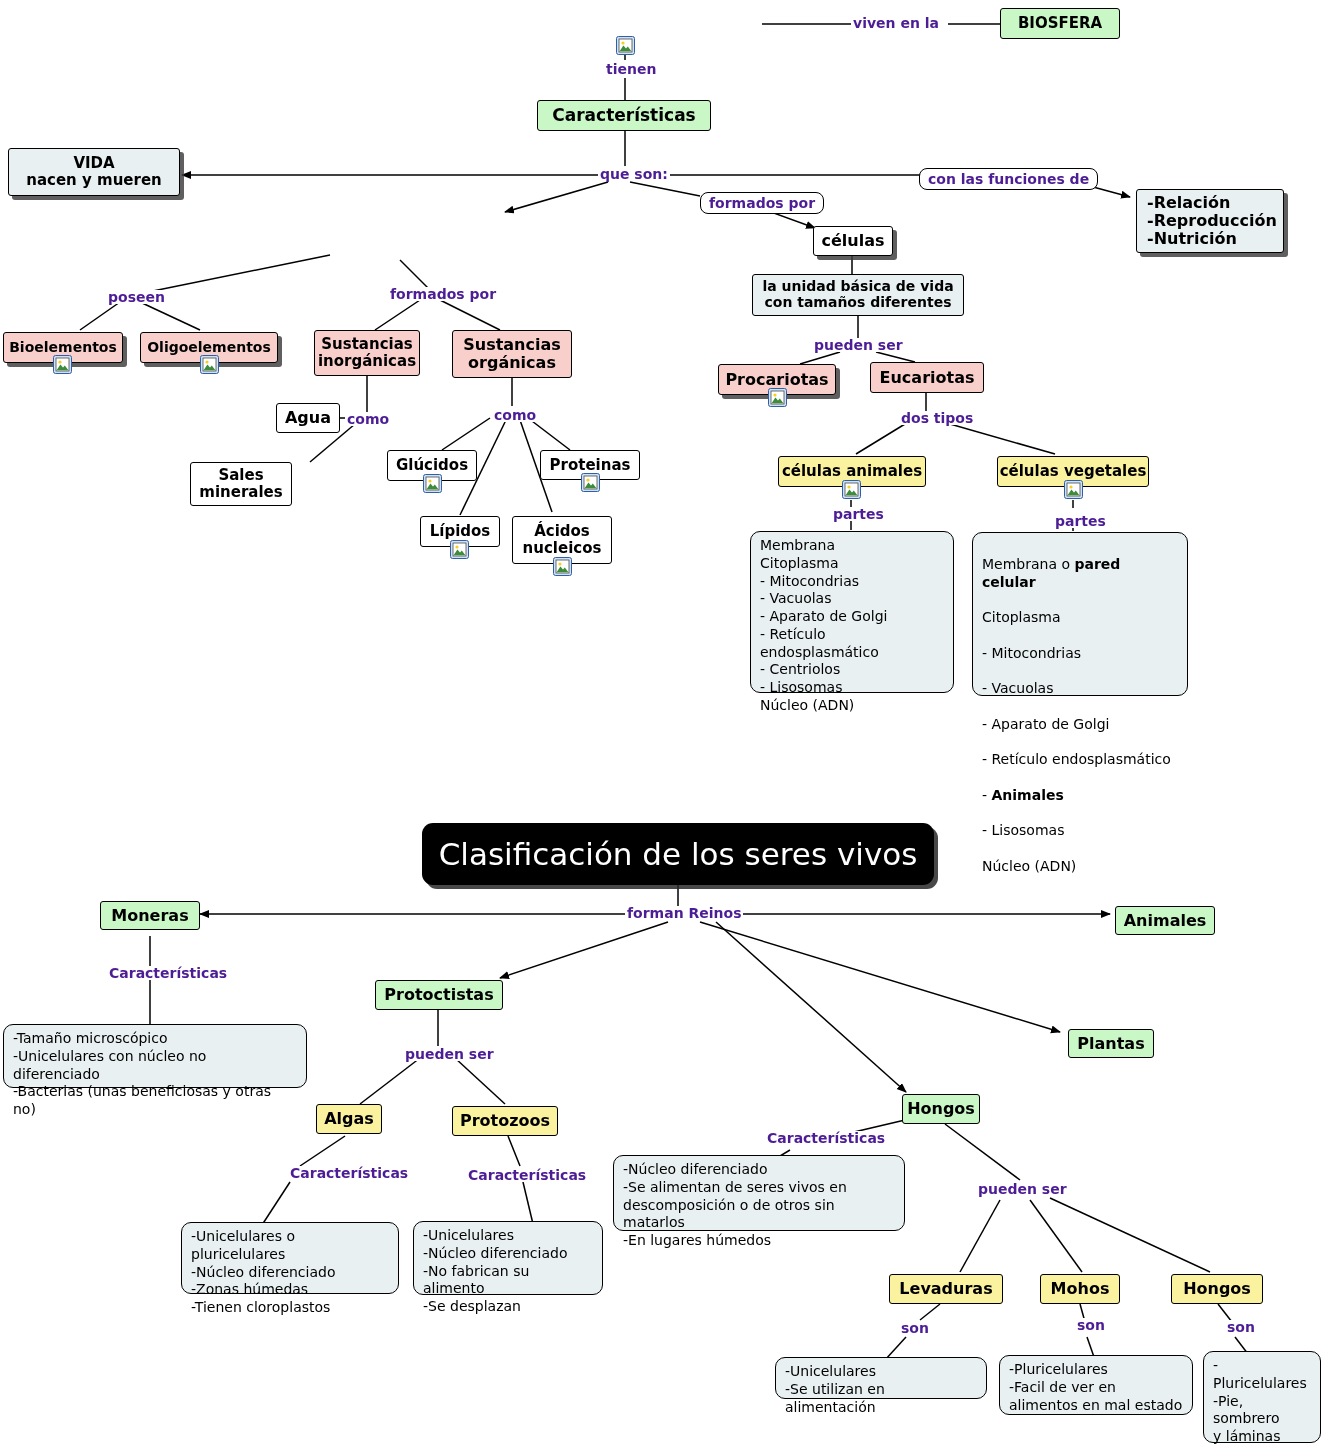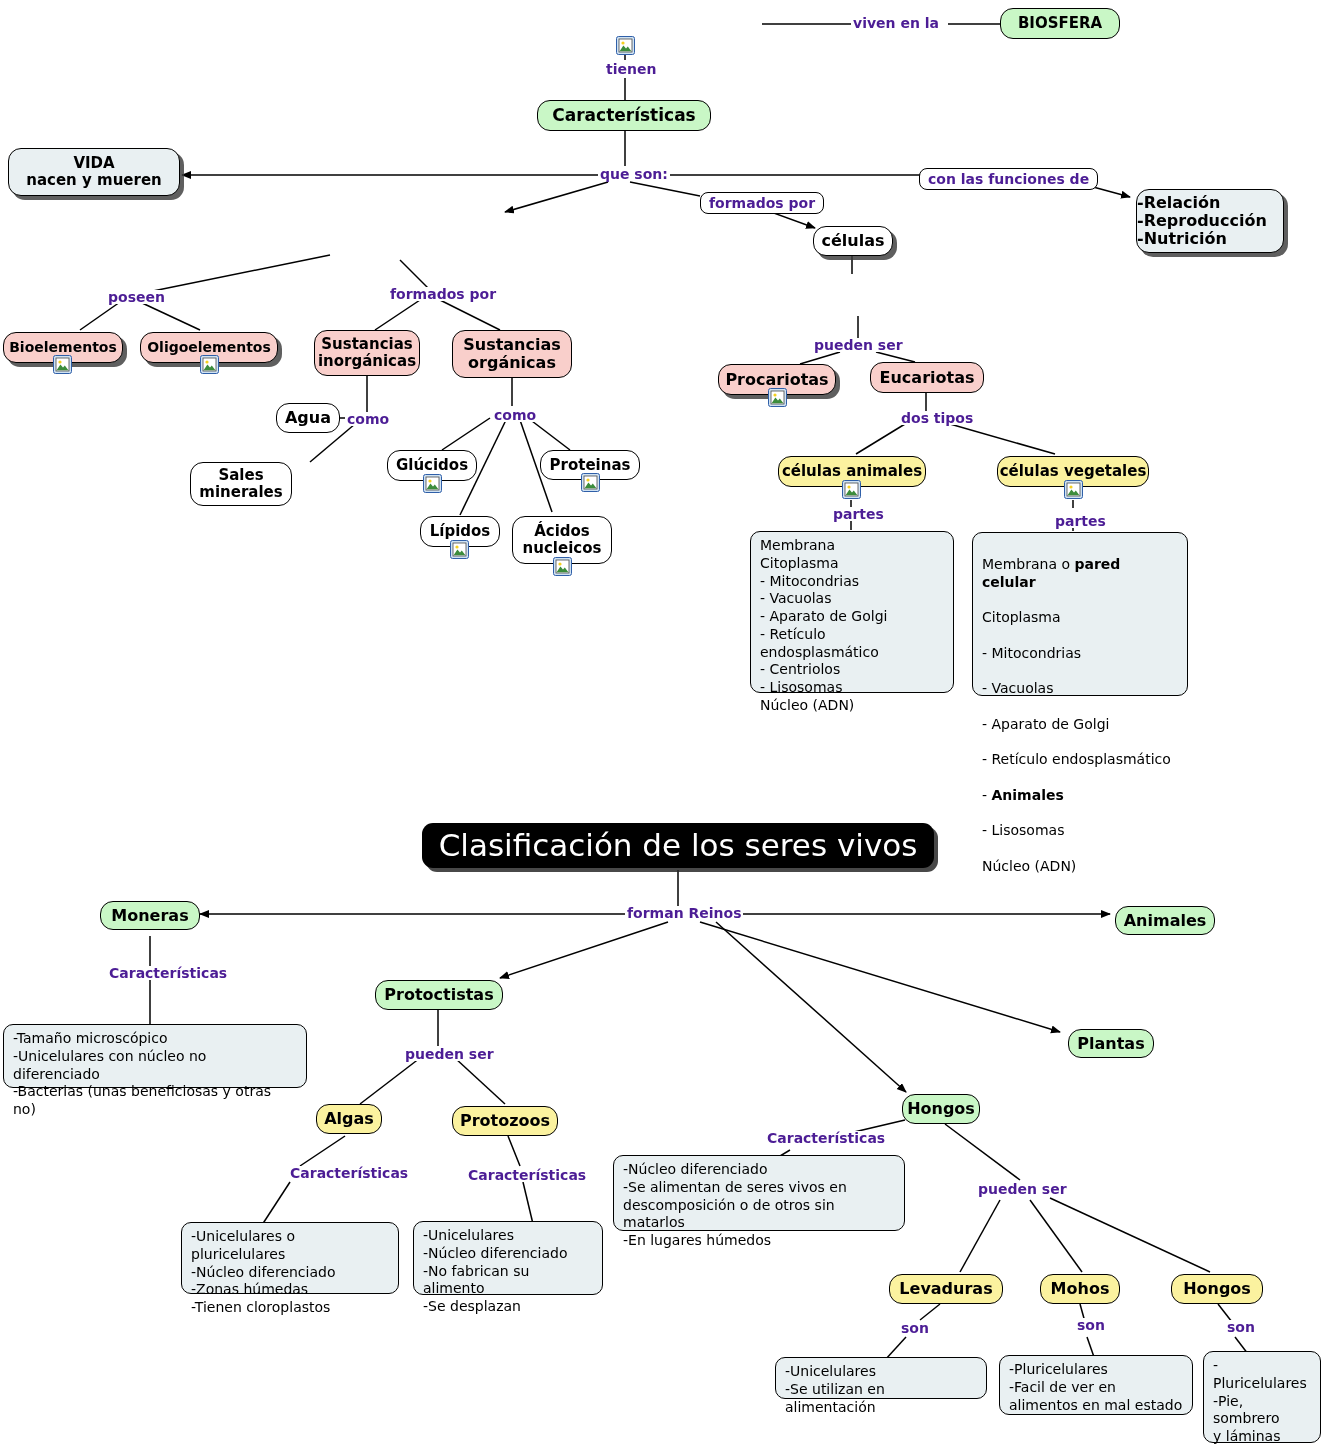--- a/index.html
+++ b/index.html
@@ -3,21 +3,21 @@
 <meta charset="utf-8">
 <style>
   html,body{margin:0;padding:0;background:#ffffff;}
   body{width:1323px;height:1445px;position:relative;overflow:hidden;
        font-family:"DejaVu Sans","Liberation Sans",sans-serif;}
   #canvas{position:absolute;left:0;top:0;width:1323px;height:1445px;}
   svg.edges{position:absolute;left:0;top:0;width:1323px;height:1445px;pointer-events:none;}
 
   .node{position:absolute;box-sizing:border-box;display:flex;align-items:center;
         justify-content:center;text-align:center;border:1.6px solid #000;
-        border-radius:13px;background:#fff;color:#000;font-weight:bold;
+        border-radius:3px;background:#fff;color:#000;font-weight:bold;
         line-height:1.12;white-space:pre-line;}
 
   .n-title{background:#000;color:#fff;border:none;border-radius:11px;font-weight:400;
            box-shadow:4px 4px 0 rgba(40,40,40,.85);}
   .n-green{background:#c9f7c6;}
   .n-pink{background:#f9cfcb;}
   .n-yellow{background:#fbf29f;}
   .n-blue{background:#e9f0f2;}
   .shadow{box-shadow:4px 4px 0 rgba(60,60,60,.82);}
 
@@ -121,26 +121,28 @@
   </span>
 
   <div class="node n-green" style="left:1000px;top:8px;width:120px;height:31px;font-size:15px;">BIOSFERA</div>
 
   <div class="node n-green" style="left:537px;top:100px;width:174px;height:31px;font-size:17px;">Características</div>
 
   <div class="node n-blue shadow" style="left:8px;top:148px;width:172px;height:48px;font-size:15px;">VIDA
 nacen y mueren</div>
 
 
-  <div class="node n-blue shadow" style="left:1136px;top:189px;width:148px;height:64px;font-size:16px;justify-content:flex-start;text-align:left;">-Relación
+  <div class="node n-blue shadow" style="left:1136px;top:189px;width:148px;height:64px;font-size:16px;justify-content:flex-start;text-align:left;padding-left:10px;">-Relación
 -Reproducción
 -Nutrición</div>
 
   <div class="node shadow" style="left:813px;top:226px;width:80px;height:30px;font-size:16px;background:#fff;">células</div>
 
+  <div class="node n-blue" style="left:752px;top:274px;width:212px;height:42px;font-size:14px;">la unidad básica de vida
+con tamaños diferentes</div>
 
   <div class="node n-pink shadow" style="left:3px;top:332px;width:120px;height:31px;font-size:14px;">Bioelementos</div>
   <span class="picicon" style="left:53px;top:355px;">
     <svg viewBox="0 0 19 19">
         <rect x="0.5" y="0.5" width="18" height="18" rx="2" fill="#cfe2f3" stroke="#2f5fa8" stroke-width="1"></rect>
         <rect x="3" y="3" width="13" height="13" fill="#fff" stroke="#4a4a4a" stroke-width="0.8"></rect>
         <circle cx="7" cy="7" r="1.6" fill="#f5d020"></circle>
         <path d="M3.6,15.2 L7.4,9.6 L10,12.6 L11.8,10.6 L15.4,15.2 z" fill="#3c8c3c"></path>
       </svg>
   </span>
@@ -268,21 +270,21 @@
   <div class="elabel boxed" style="left:919px;top:168px;font-size:14px;">con las funciones de</div>
   <div class="elabel" style="left:106px;top:290px;font-size:14px;">poseen</div>
   <div class="elabel" style="left:388px;top:287px;font-size:14px;">formados por</div>
   <div class="elabel" style="left:345px;top:412px;font-size:14px;">como</div>
   <div class="elabel" style="left:492px;top:408px;font-size:14px;">como</div>
   <div class="elabel" style="left:812px;top:338px;font-size:14px;">pueden ser</div>
   <div class="elabel" style="left:899px;top:411px;font-size:14px;">dos tipos</div>
   <div class="elabel" style="left:831px;top:507px;font-size:14px;">partes</div>
   <div class="elabel" style="left:1053px;top:514px;font-size:14px;">partes</div>
 
-  <div class="node n-title" style="left:422px;top:823px;width:512px;height:45px;font-size:31px;">Clasificación de los seres vivos</div>
+  <div class="node n-title" style="left:422px;top:823px;width:512px;height:62px;font-size:31px;">Clasificación de los seres vivos</div>
 
   <div class="node n-green" style="left:100px;top:901px;width:100px;height:29px;font-size:16px;">Moneras</div>
 
   <div class="node n-green" style="left:375px;top:980px;width:128px;height:30px;font-size:16px;">Protoctistas</div>
 
   <div class="node n-green" style="left:902px;top:1094px;width:78px;height:30px;font-size:16px;">Hongos</div>
 
   <div class="node n-green" style="left:1068px;top:1029px;width:86px;height:29px;font-size:16px;">Plantas</div>
 
   <div class="node n-green" style="left:1115px;top:906px;width:100px;height:29px;font-size:16px;">Animales</div>

